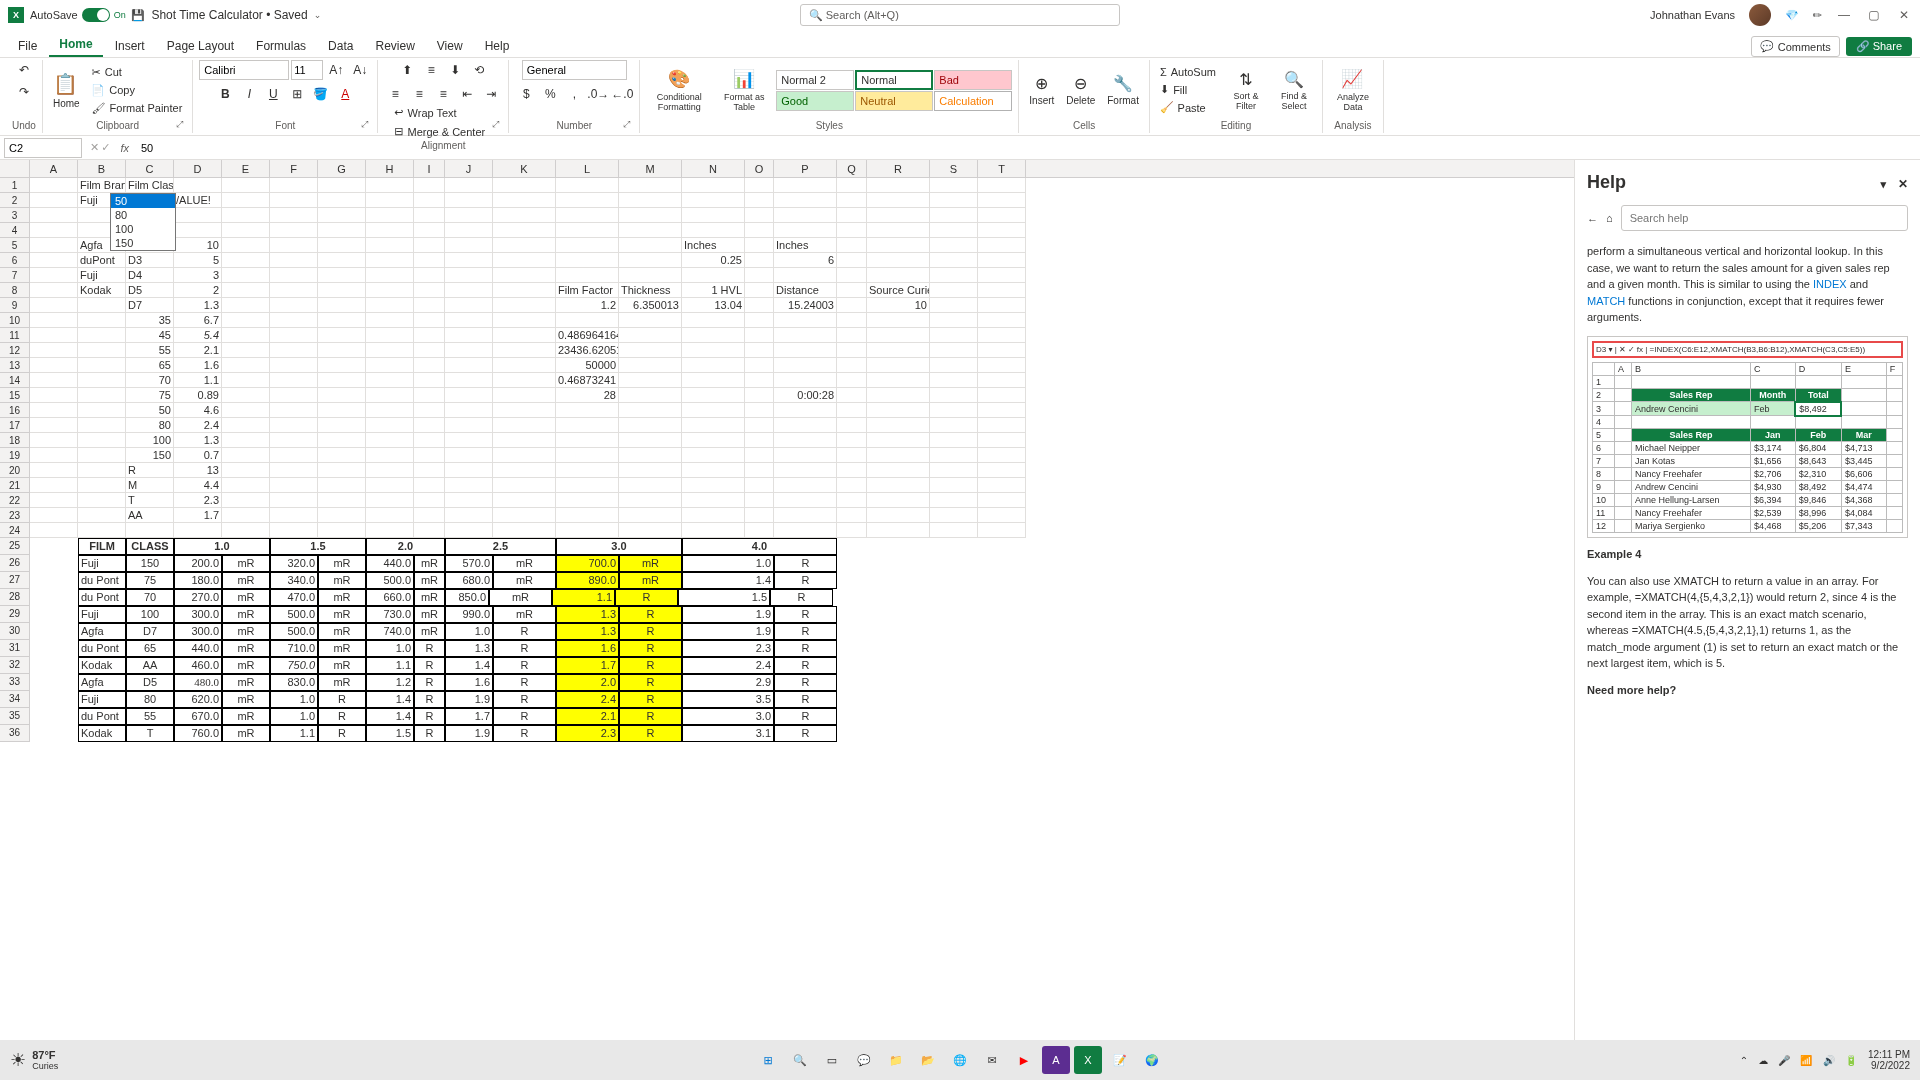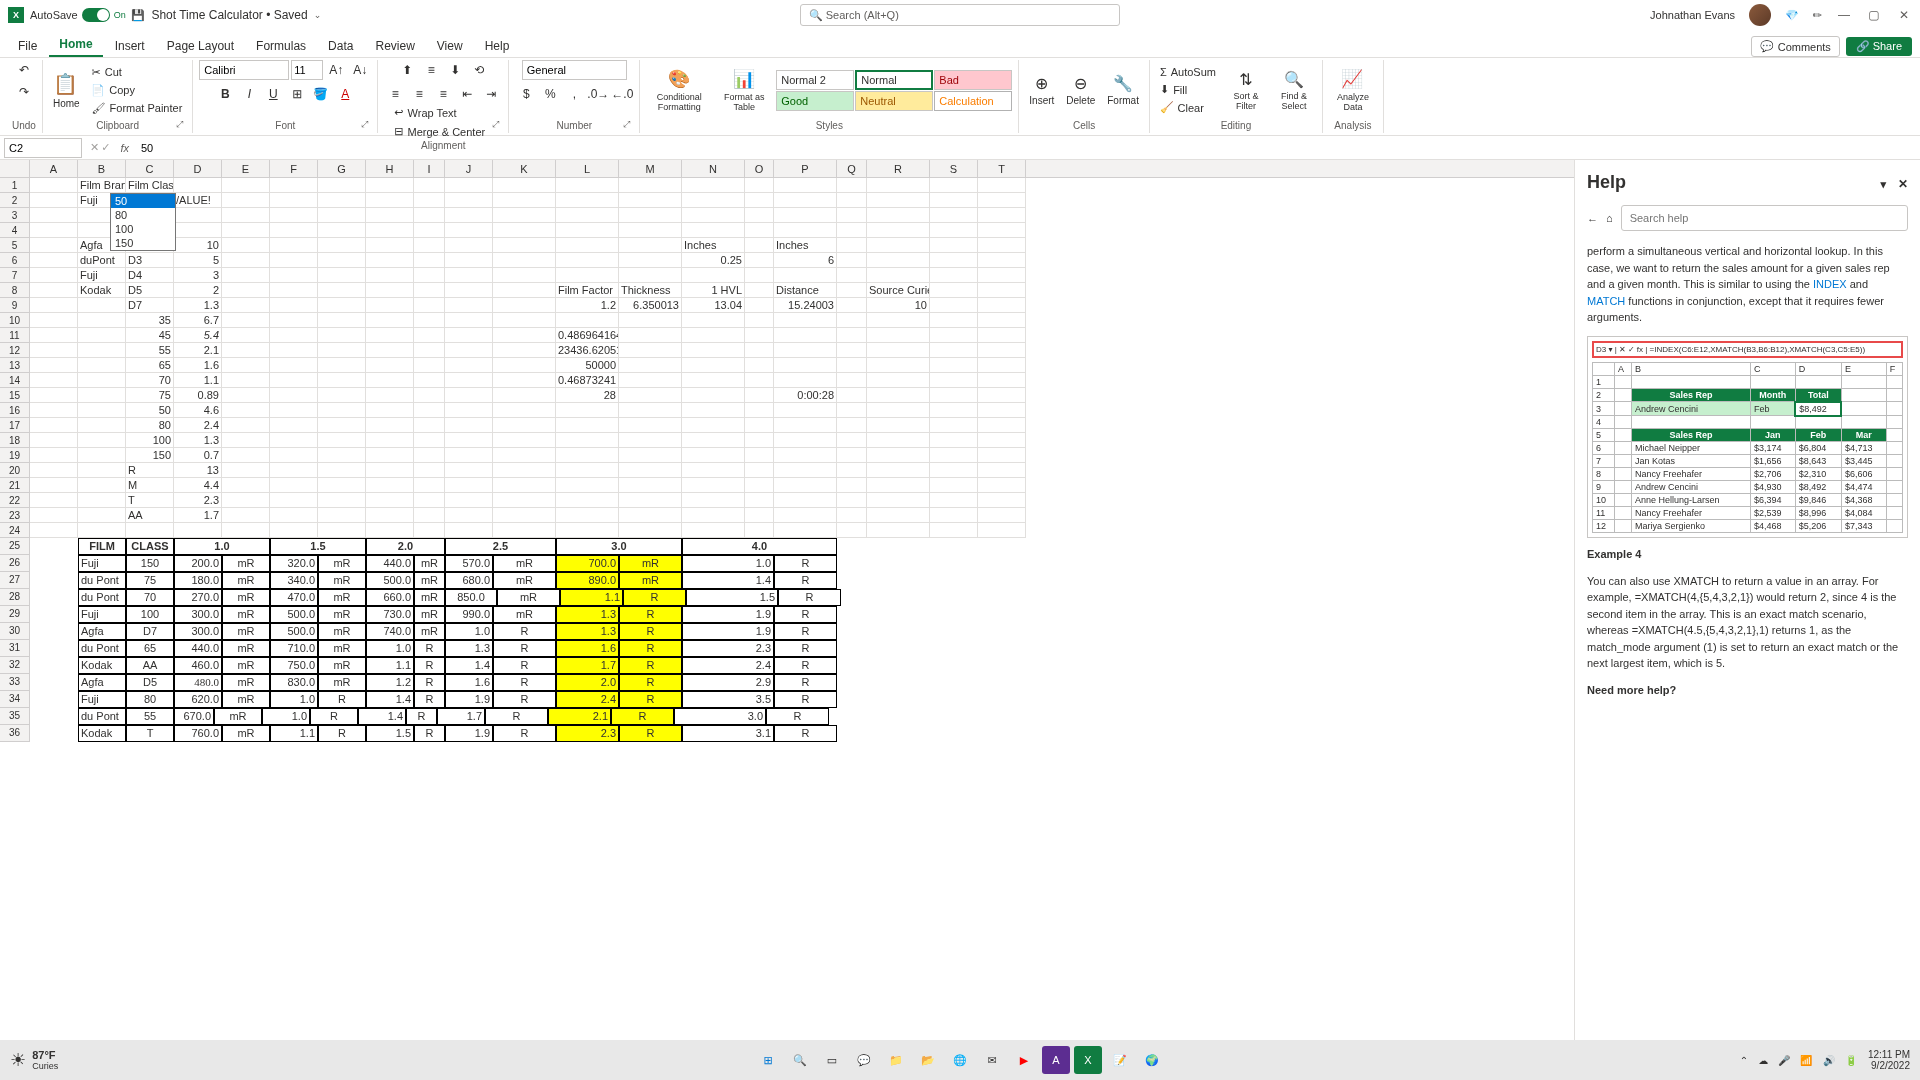--- a/index.html
+++ b/index.html
@@ -254,21 +254,21 @@
           <span>Format</span>
         </div>
     </div>
     <div class="ribbon-group-label">Cells</div>
   </div>
   <div class="ribbon-group">
     <div class="ribbon-group-content">
       <div style="display:flex;flex-direction:column;gap:1px">
         <div class="ribbon-small-btn">Σ <span>AutoSum</span></div>
         <div class="ribbon-small-btn">⬇ <span>Fill</span></div>
-        <div class="ribbon-small-btn">🧹 <span>Clear</span></div>
+        <div class="ribbon-small-btn">🧹 <span>Paste</span></div>
       </div>
       <div class="ribbon-btn">
           <div style="font-size:16px">⇅</div>
           <span style="font-size:9px;width:36px;text-align:center">Sort &amp; Filter</span>
         </div>
       <div class="ribbon-btn">
           <div style="font-size:16px">🔍</div>
           <span style="font-size:9px;width:36px;text-align:center">Find &amp; Select</span>
         </div>
     </div>
@@ -925,21 +925,21 @@
           <div class="row-header">28</div>
           <div class="cell" style="width: 48px; border: none;"></div>
           <div class="cell" style="width: 48px; text-align: left;">du Pont</div>
           <div class="cell" style="width: 48px; text-align: center;">70</div>
           <div class="cell r" style="width: 48px;">270.0</div>
           <div class="cell" style="width: 48px; text-align: center;">mR</div>
           <div class="cell r" style="width: 48px;">470.0</div>
           <div class="cell" style="width: 48px; text-align: center;">mR</div>
           <div class="cell r" style="width: 48px;">660.0</div>
           <div class="cell" style="width: 31px; text-align: center;">mR</div>
-          <div class="cell r" style="width: 52px; text-align: center;">850.0</div>
+          <div class="cell r" style="width: 44px;">850.0</div>
           <div class="cell" style="width: 63px; text-align: center;">mR</div>
           <div class="cell r yellow" style="width: 63px;">1.1</div>
           <div class="cell yellow" style="width: 63px; text-align: center;">R</div>
           <div class="cell r" style="width: 92px;">1.5</div>
           <div class="cell" style="width: 63px; text-align: center;">R</div>
         </div>
         <div class="row table-row">
           <div class="row-header">29</div>
           <div class="cell" style="width: 48px; border: none;"></div>
           <div class="cell" style="width: 48px; text-align: left;">Fuji</div>
@@ -993,21 +993,21 @@
           <div class="cell r" style="width: 92px;">2.3</div>
           <div class="cell" style="width: 63px; text-align: center;">R</div>
         </div>
         <div class="row table-row">
           <div class="row-header">32</div>
           <div class="cell" style="width: 48px; border: none;"></div>
           <div class="cell" style="width: 48px; text-align: left;">Kodak</div>
           <div class="cell" style="width: 48px; text-align: center;">AA</div>
           <div class="cell r" style="width: 48px;">460.0</div>
           <div class="cell" style="width: 48px; text-align: center;">mR</div>
-          <div class="cell r" style="width: 48px;">750.0</div>
+          <div class="cell r" style="width: 48px; font-style: italic;">750.0</div>
           <div class="cell" style="width: 48px; text-align: center;">mR</div>
           <div class="cell r" style="width: 48px;">1.1</div>
           <div class="cell" style="width: 31px; text-align: center;">R</div>
           <div class="cell r" style="width: 48px;">1.4</div>
           <div class="cell" style="width: 63px; text-align: center;">R</div>
           <div class="cell r yellow" style="width: 63px;">1.7</div>
           <div class="cell yellow" style="width: 63px; text-align: center;">R</div>
           <div class="cell r" style="width: 92px;">2.4</div>
           <div class="cell" style="width: 63px; text-align: center;">R</div>
         </div>
@@ -1045,21 +1045,21 @@
           <div class="cell r yellow" style="width: 63px;">2.4</div>
           <div class="cell yellow" style="width: 63px; text-align: center;">R</div>
           <div class="cell r" style="width: 92px;">3.5</div>
           <div class="cell" style="width: 63px; text-align: center;">R</div>
         </div>
         <div class="row table-row">
           <div class="row-header">35</div>
           <div class="cell" style="width: 48px; border: none;"></div>
           <div class="cell" style="width: 48px; text-align: left;">du Pont</div>
           <div class="cell" style="width: 48px; text-align: center;">55</div>
-          <div class="cell r" style="width: 40px;">670.0</div>
+          <div class="cell r" style="width: 48px;">670.0</div>
           <div class="cell" style="width: 48px; text-align: center;">mR</div>
           <div class="cell r" style="width: 48px;">1.0</div>
           <div class="cell" style="width: 48px; text-align: center;">R</div>
           <div class="cell r" style="width: 48px;">1.4</div>
           <div class="cell" style="width: 31px; text-align: center;">R</div>
           <div class="cell r" style="width: 48px;">1.7</div>
           <div class="cell" style="width: 63px; text-align: center;">R</div>
           <div class="cell r yellow" style="width: 63px;">2.1</div>
           <div class="cell yellow" style="width: 63px; text-align: center;">R</div>
           <div class="cell r" style="width: 92px;">3.0</div>

